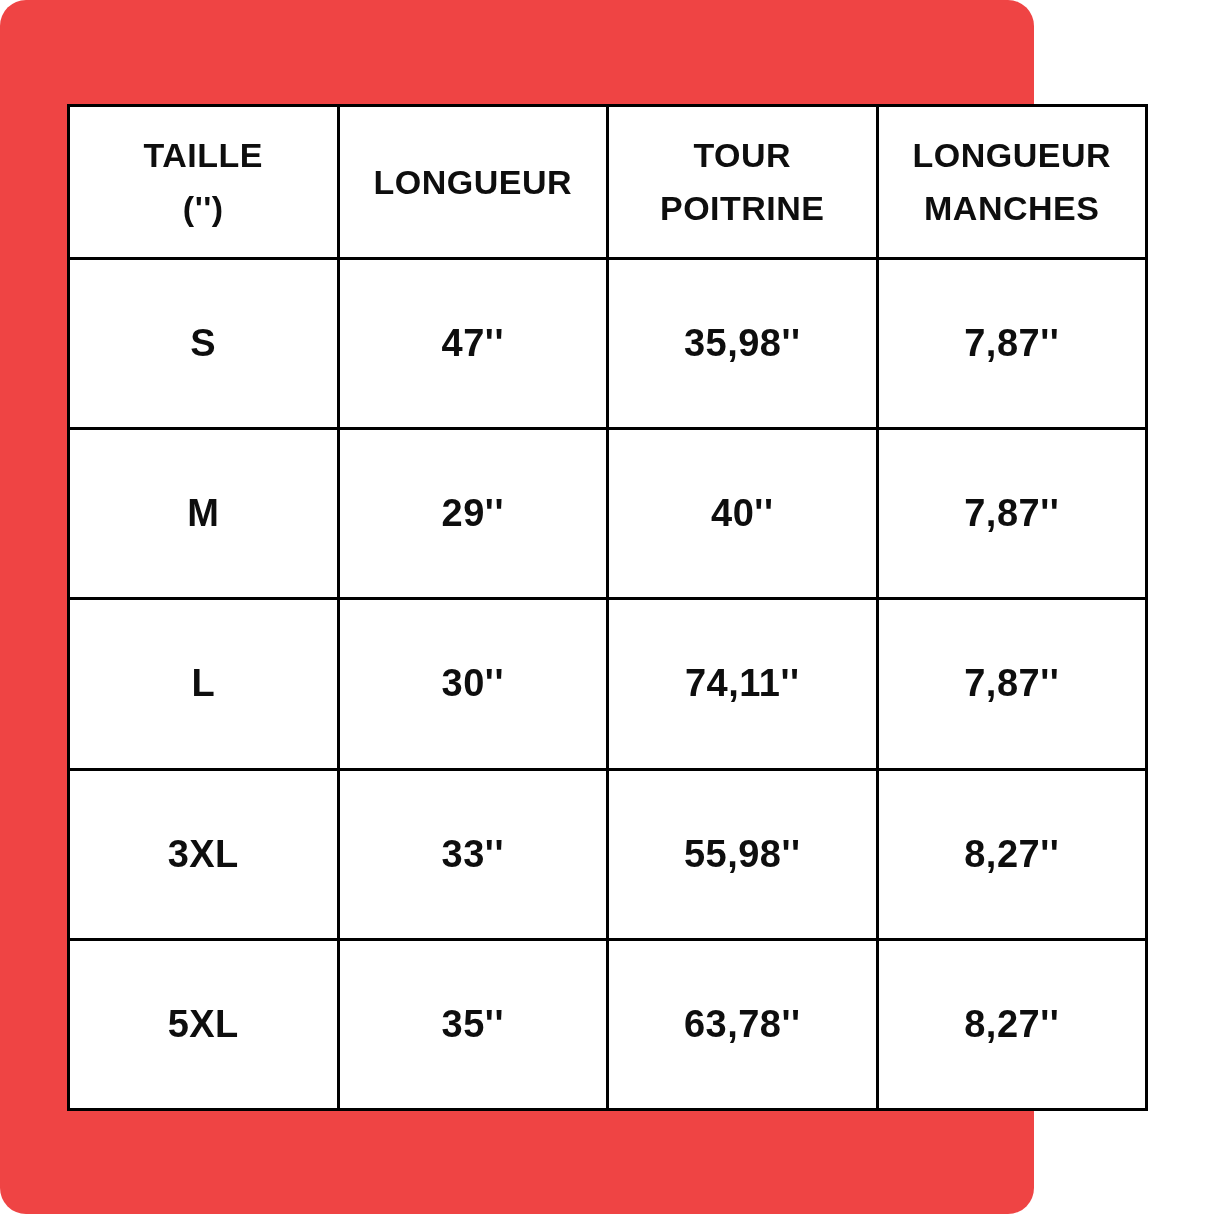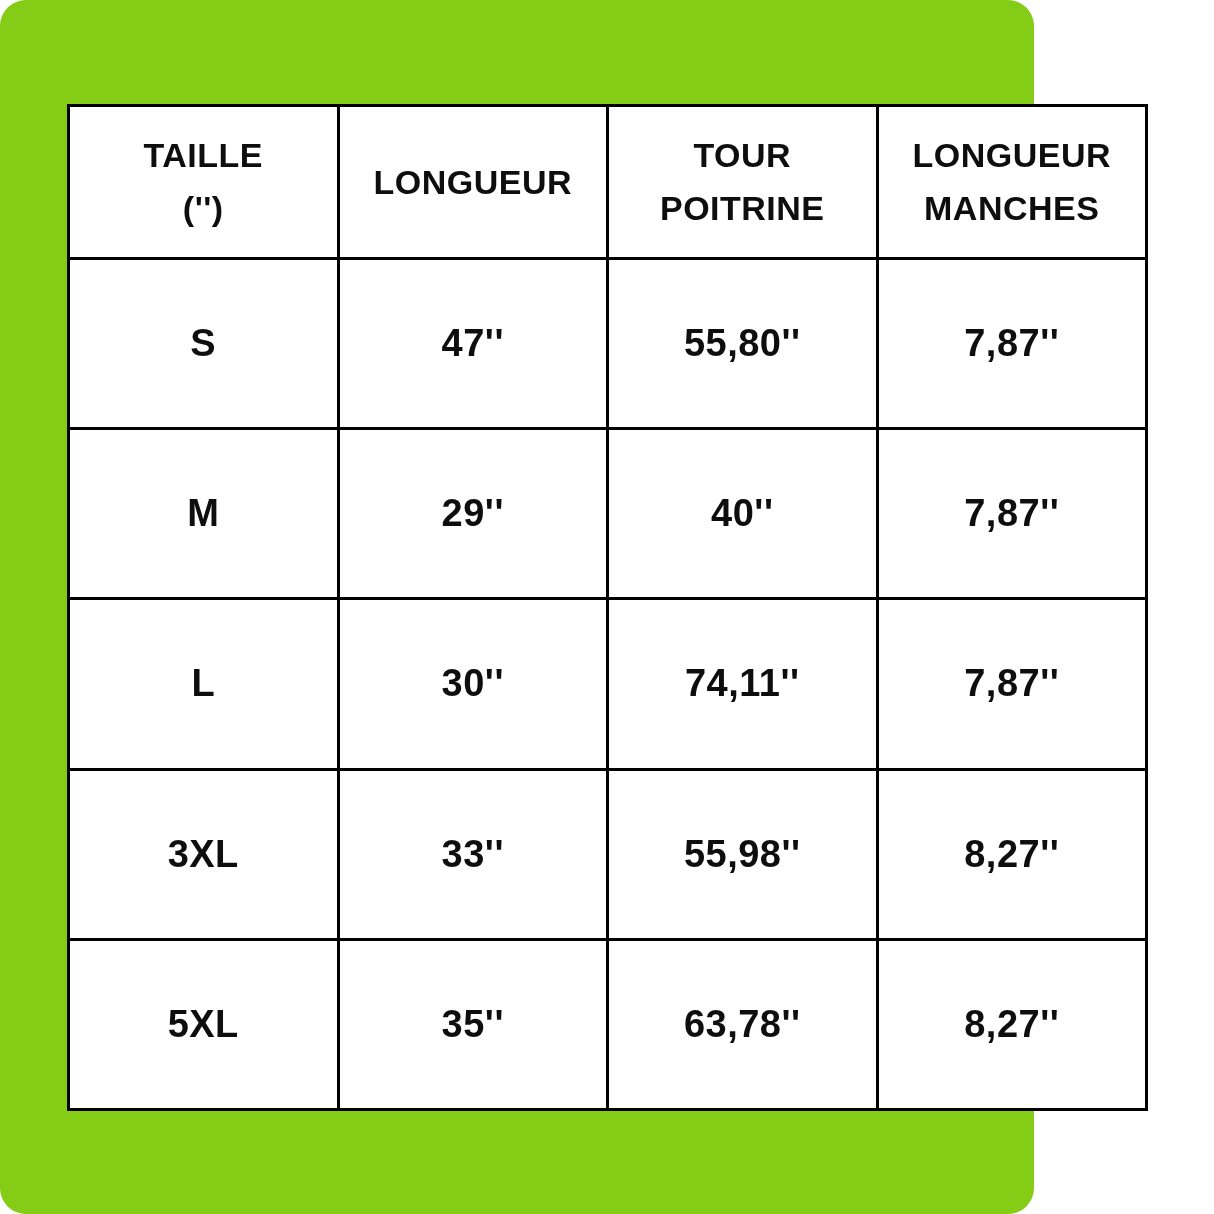--- a/index.html
+++ b/index.html
@@ -7,21 +7,21 @@
     padding: 0;
     background: #ffffff;
     width: 1214px;
     height: 1214px;
     overflow: hidden;
   }
   .canvas {
     position: relative;
     width: 1034px;
     height: 1214px;
-    background: #84cc16;
+    background: #ef4444;
     border-radius: 26px;
   }
   table.size-chart {
     position: absolute;
     left: 67px;
     top: 104px;
     width: 1081px;
     height: 1007px;
     border-collapse: collapse;
     table-layout: fixed;
@@ -62,21 +62,21 @@
         <th>TOUR
 POITRINE</th>
         <th>LONGUEUR
 MANCHES</th>
       </tr>
     </thead>
     <tbody>
       <tr>
         <td>S</td>
         <td>47''</td>
-        <td>55,80''</td>
+        <td>35,98''</td>
         <td>7,87''</td>
       </tr>
       <tr>
         <td>M</td>
         <td>29''</td>
         <td>40''</td>
         <td>7,87''</td>
       </tr>
       <tr>
         <td>L</td>

